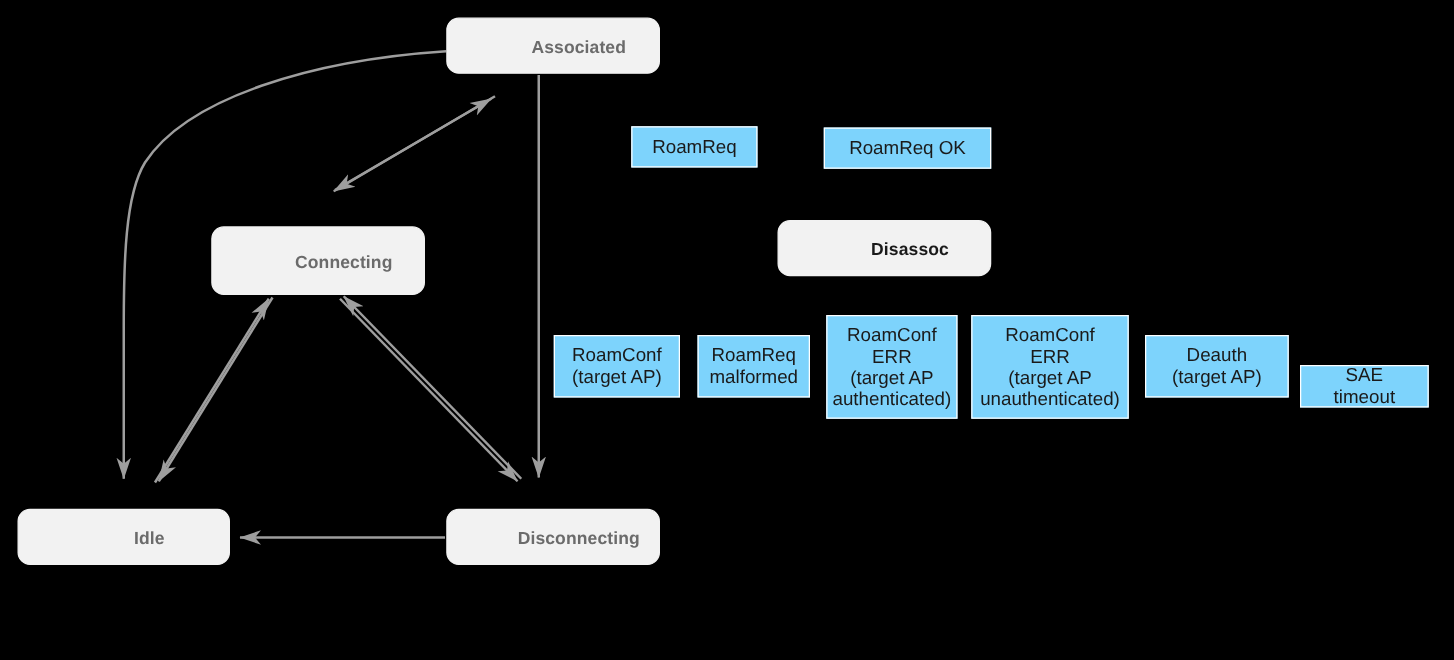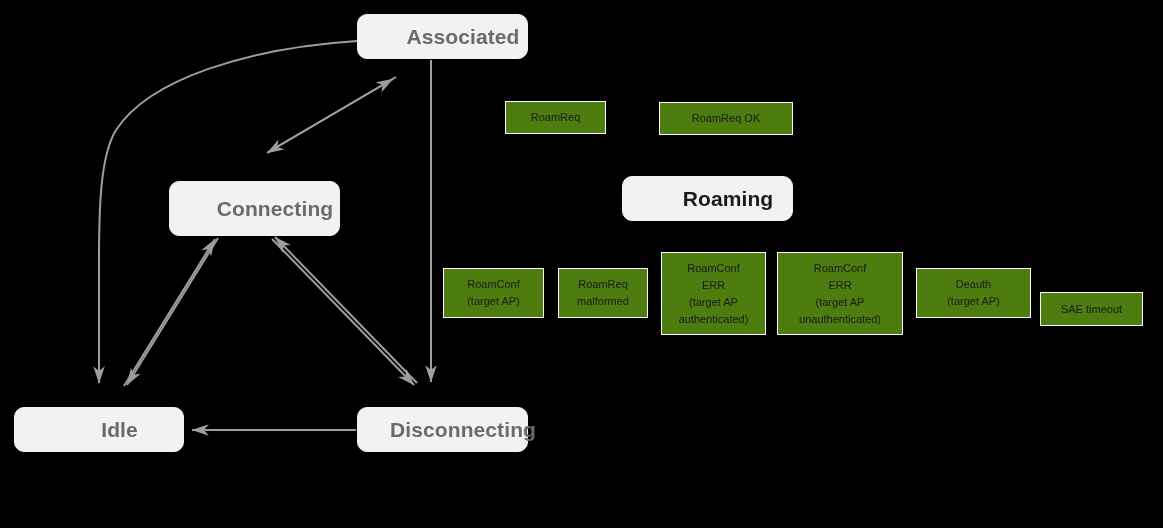--- a/index.html
+++ b/index.html
@@ -25,40 +25,40 @@
   .state-node {
     position: absolute;
     box-sizing: border-box;
     background: #f2f2f2;
     border: 1px solid #f2f2f2;
     border-radius: 10px;
     display: flex;
     align-items: center;
     justify-content: center;
     color: #6b6b6b;
-    font-size: 21px;
+    font-size: 14px;
     font-weight: bold;
     letter-spacing: 0.1px;
     white-space: nowrap;
     padding-left: 41px;
   }
   .state-node.accent {
     color: #1a1a1a;
   }
   .label-box {
     position: absolute;
     box-sizing: border-box;
-    background: #4d7c0f;
+    background: #7dd3fc;
     border: 1px solid #ffffff;
     display: flex;
     align-items: center;
     justify-content: center;
     text-align: center;
     color: #1a1a1a;
-    font-size: 11px;
+    font-size: 15px;
     line-height: 17px;
     font-weight: normal;
     padding: 2px 16px;
     white-space: pre-line;
   }
 </style>
 </head>
 <body>
 
 <div id="canvas">
@@ -91,21 +91,21 @@
 
   <div class="state-node" style="left:357px; top:14px; width:171px; height:45px;">
     <span>Associated</span>
   </div>
 
   <div class="state-node" style="left:169px; top:181px; width:171px; height:55px;">
     <span>Connecting</span>
   </div>
 
   <div class="state-node accent" style="left:622px; top:176px; width:171px; height:45px;">
-    <span>Roaming</span>
+    <span>Disassoc</span>
   </div>
 
   <div class="state-node" style="left:14px; top:407px; width:170px; height:45px;">
     <span>Idle</span>
   </div>
 
   <div class="state-node" style="left:357px; top:407px; width:171px; height:45px;">
     <span>Disconnecting</span>
   </div>
 

